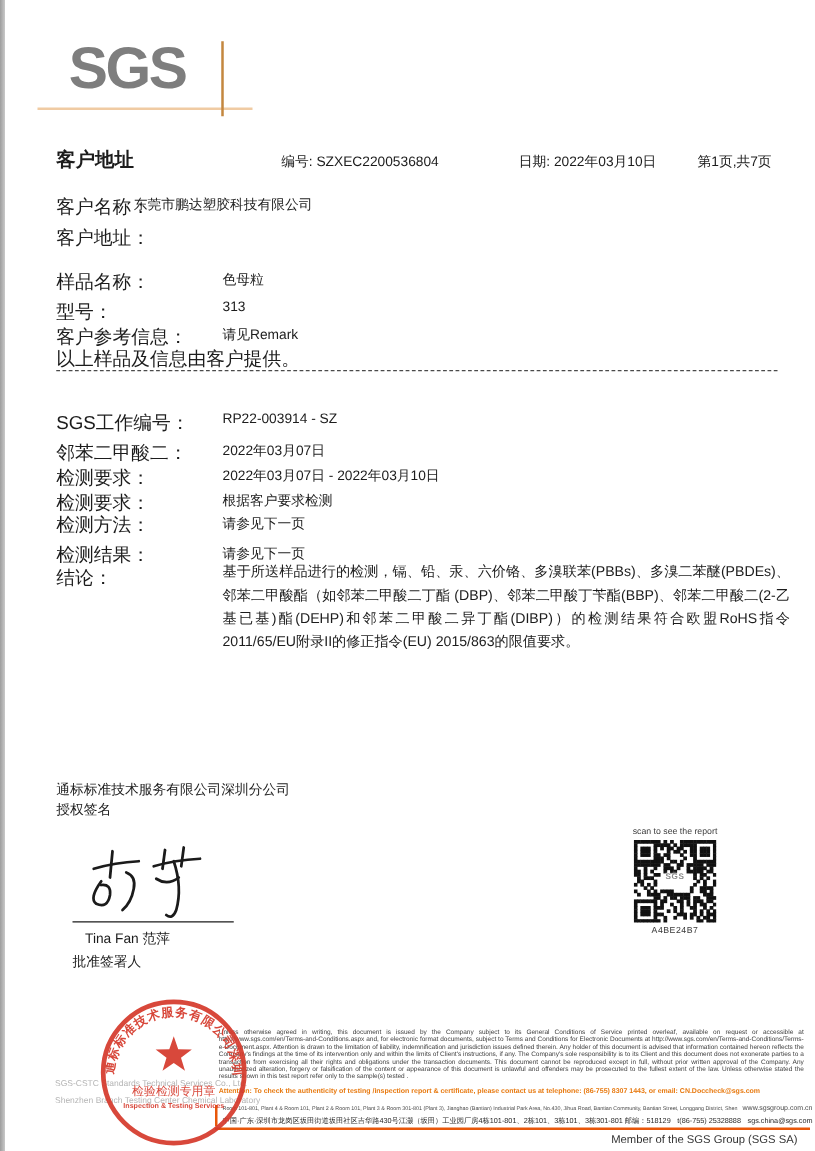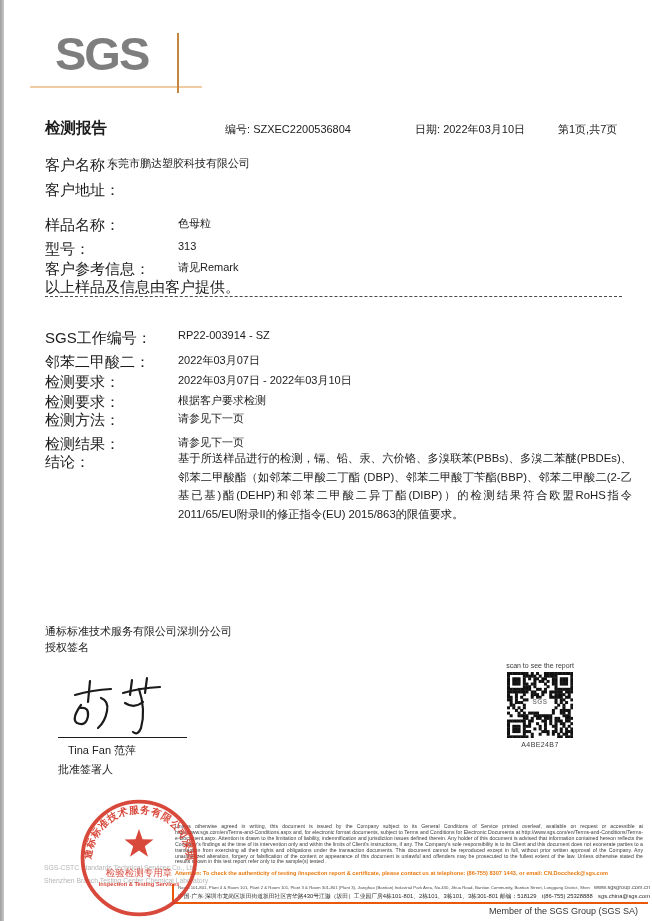--- a/index.html
+++ b/index.html
@@ -79,21 +79,21 @@
 
 <div class="edge-strip"></div>
 
 <div class="page">
 
   <div class="logo">SGS</div>
   <div class="logo-hline"></div>
   <div class="logo-vline"></div>
 
   <div class="title-row">
-    <span class="doc-title">检测报告</span>
+    <span class="doc-title">客户地址</span>
     <span class="hdr-no"><span>编号:</span> <span>SZXEC2200536804</span></span>
     <span class="hdr-date"><span>日期:</span> <span>2022年03月10日</span></span>
     <span class="hdr-page">第1页,共7页</span>
   </div>
 
   <span class="lbl" style="top:156px">客户名称：</span>
   <span class="val v1" style="top:156px">东莞市鹏达塑胶科技有限公司</span>
   <span class="lbl" style="top:181px">客户地址：</span>
 
   <span class="lbl" style="top:216px">样品名称：</span>

